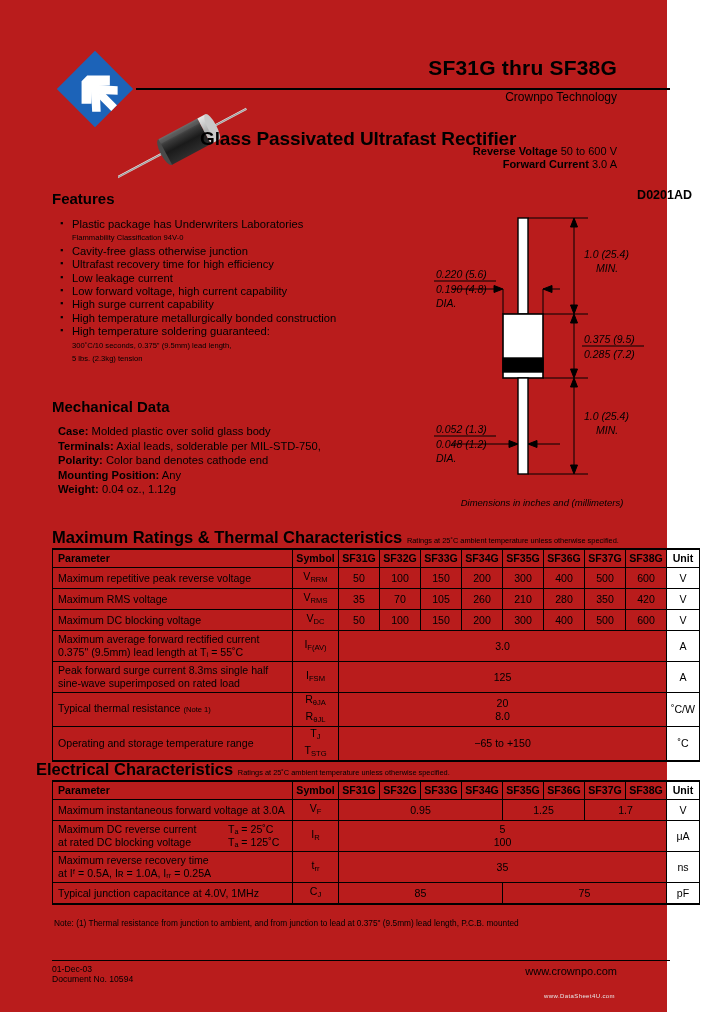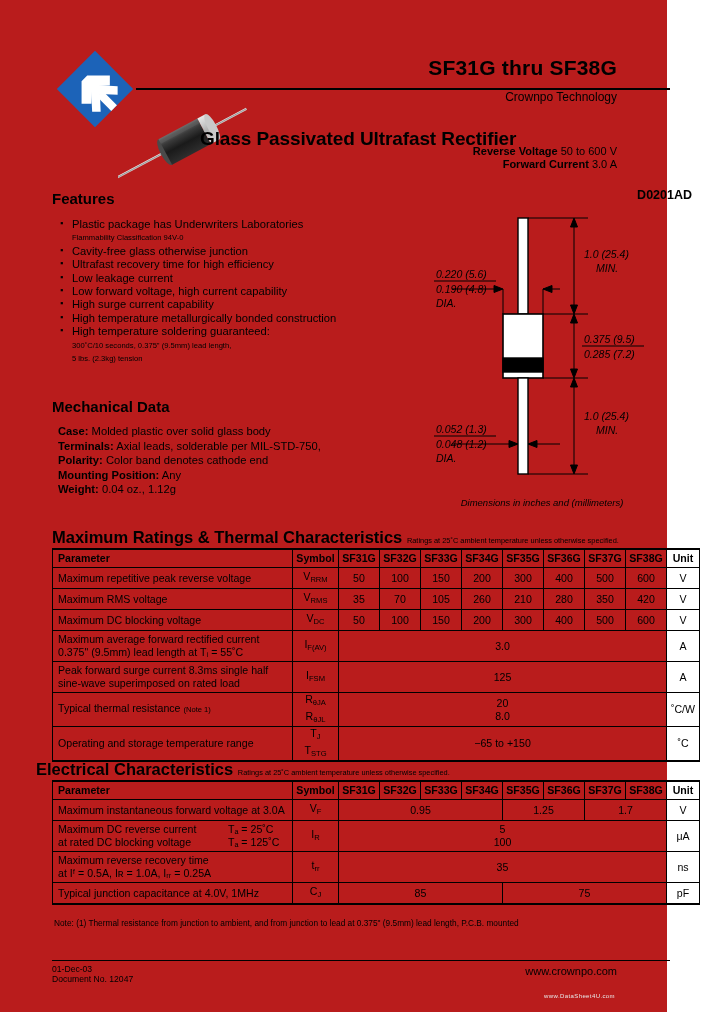--- a/index.html
+++ b/index.html
@@ -375,17 +375,17 @@
           <td class=" botdbl">pF</td>
         </tr>
       </tbody>
     </table>
 
   <div class="note1" style="left:54px;top:918px;">Note: (1) Thermal resistance from junction to ambient, and from junction to lead at 0.375" (9.5mm) lead length, P.C.B. mounted</div>
 
   <div class="foot-rule"></div>
   <div class="foot-l">
     <div>01-Dec-03</div>
-    <div>Document No. 12047</div>
+    <div>Document No. 10594</div>
   </div>
   <div class="foot-r">www.crownpo.com</div>
   <div class="wmark">www.DataSheet4U.com</div>
 </div>
 
 </body></html>

